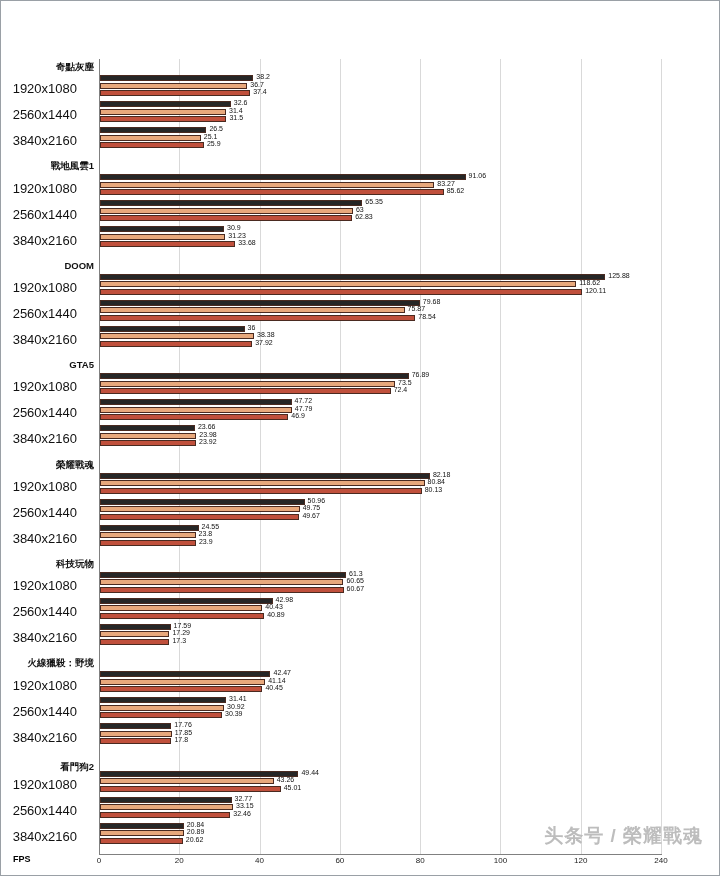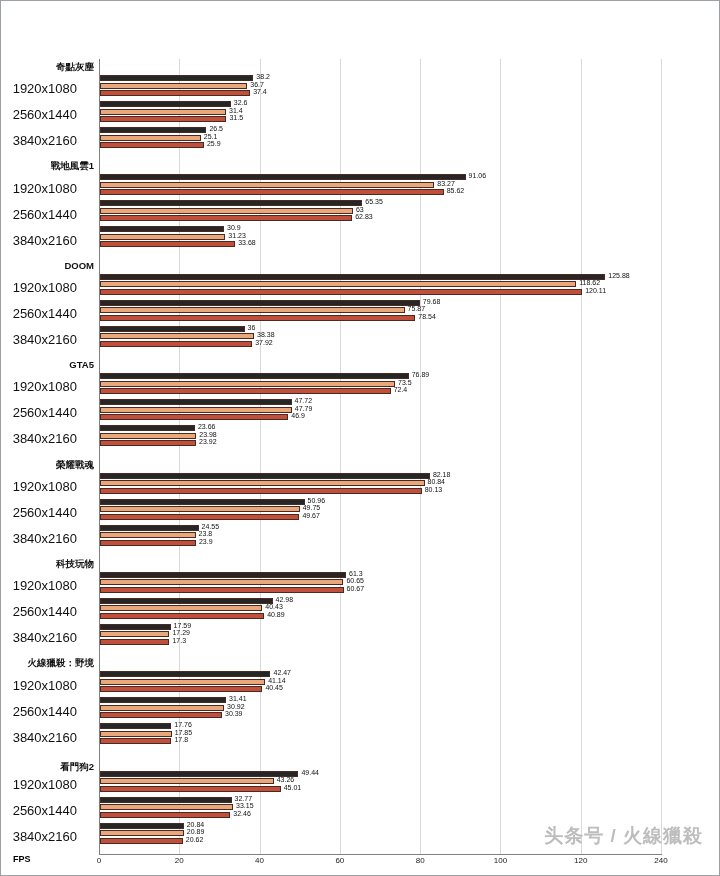--- a/index.html
+++ b/index.html
@@ -238,21 +238,21 @@
       <div class="bar" style="top: 771.125px; left: 1px; width: 83.8584px; background: rgb(232, 168, 124);"></div>
       <div class="bar-val" style="top: 770.125px; left: 87.8584px;">20.89</div>
       <div class="bar" style="top: 778.625px; left: 1px; width: 82.7746px; background: rgb(192, 80, 60);"></div>
       <div class="bar-val" style="top: 777.625px; left: 86.7746px;">20.62</div>
     </div>
 
   <div id="xaxis"></div>
 
   <div id="fps-label">FPS</div>
 
-  <div id="watermark">头条号 / 火線獵殺</div>
+  <div id="watermark">头条号 / 榮耀戰魂</div>
 <div class="xtick" style="left: 98px;">0</div>
     <div class="xtick" style="left: 178.286px;">20</div>
     <div class="xtick" style="left: 258.571px;">40</div>
     <div class="xtick" style="left: 338.857px;">60</div>
     <div class="xtick" style="left: 419.143px;">80</div>
     <div class="xtick" style="left: 499.429px;">100</div>
     <div class="xtick" style="left: 579.714px;">120</div>
     <div class="xtick" style="left: 660px;">240</div>
     <div class="group-label" style="top: 60px; right: 625px;">奇點灰塵</div>
     <div class="group-label" style="top: 159.375px; right: 625px;">戰地風雲1</div>

